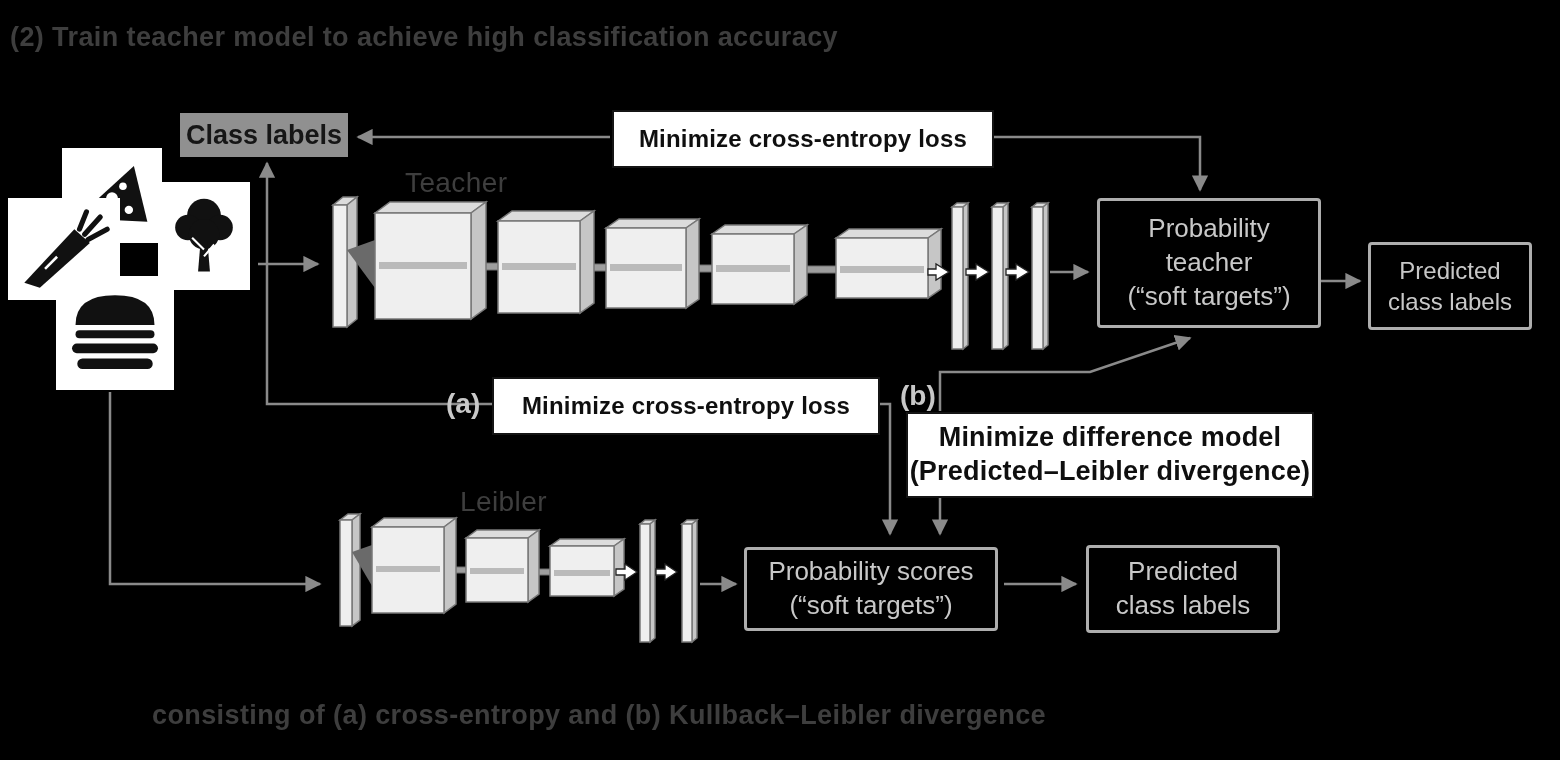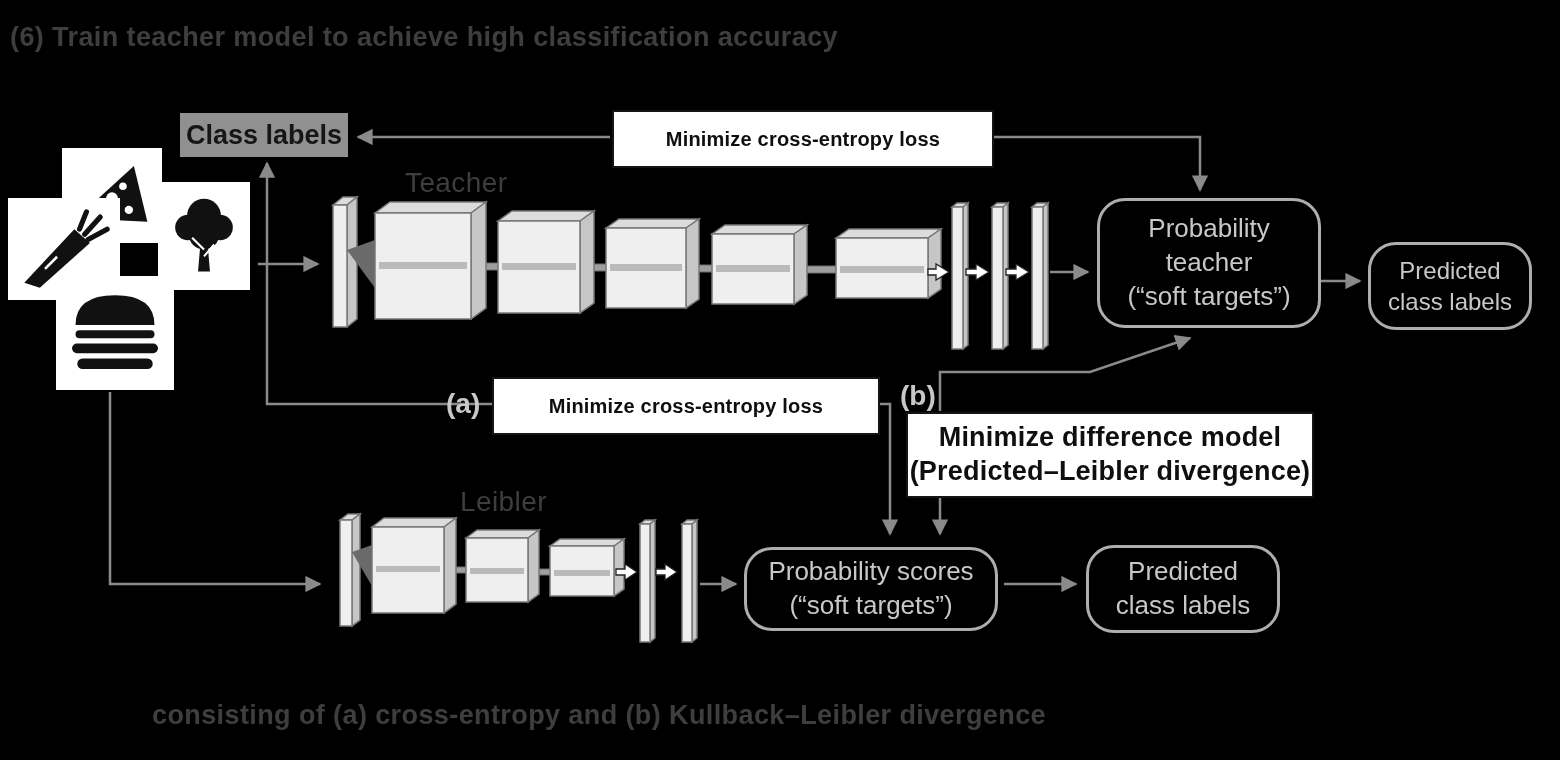--- a/index.html
+++ b/index.html
@@ -10,26 +10,26 @@
   .abs{position:absolute;}
   .caption{font-size:27px;font-weight:bold;color:#3e3e3e;letter-spacing:.4px;white-space:nowrap;}
   .net-label{font-size:28px;font-weight:normal;color:#3e3e3e;letter-spacing:.4px;}
   .card{position:absolute;background:#fff;display:flex;align-items:center;justify-content:center;}
   .class-labels{
     background:#909090;color:#161616;font-size:27px;font-weight:bold;
     display:flex;align-items:center;justify-content:center;z-index:4;
   }
   .loss-box{
     background:#ffffff;border:2px solid #141414;color:#0f0f0f;
-    font-size:20px;font-weight:bold;letter-spacing:.2px;
+    font-size:24px;font-weight:bold;letter-spacing:.2px;
     display:flex;flex-direction:column;align-items:center;justify-content:center;
     text-align:center;z-index:4;line-height:1.25;
   }
   .round-box{
-    border:3px solid #aeaeae;border-radius:28px;color:#c8c8c8;
+    border:3px solid #aeaeae;border-radius:4px;color:#c8c8c8;
     display:flex;flex-direction:column;align-items:center;justify-content:center;
     text-align:center;z-index:4;line-height:1.3;background:#000;
   }
   .ab{font-size:28px;font-weight:bold;color:#c8c8c8;z-index:5;}
   .overlay{position:absolute;left:0;top:0;z-index:2;}
   .zcards{z-index:1;}
 </style>
 </head>
 <body>
 
@@ -183,21 +183,21 @@
         <path d="M692,524 L697,520 L697,638 L692,642 Z" fill="#c6c6c6"></path>
         <rect x="682" y="524" width="10" height="118" fill="#efefef"></rect>
       </g>
       <g fill="#fff" stroke="#222" stroke-width="1.3">
         <polygon points="616,569 625,569 625,564 637,572 625,580 625,575 616,575"></polygon>
         <polygon points="656,569 665,569 665,564 677,572 665,580 665,575 656,575"></polygon>
       </g>
     </g>
   </svg>
 
-  <div class="abs caption" style="left:10px;top:22px;">(6) Train teacher model to achieve high classification accuracy</div>
+  <div class="abs caption" style="left:10px;top:22px;">(2) Train teacher model to achieve high classification accuracy</div>
   <div class="abs caption" style="left:152px;top:700px;">consisting of (a) cross-entropy and (b) Kullback–Leibler divergence</div>
 
   <div class="abs class-labels" style="left:180px;top:113px;width:168px;height:44px;">Class labels</div>
   <div class="abs net-label" style="left:405px;top:167px;">Teacher</div>
   <div class="abs net-label" style="left:460px;top:486px;">Leibler</div>
 
   <div class="abs loss-box" style="left:612px;top:110px;width:378px;height:54px;">Minimize cross-entropy loss</div>
   <div class="abs loss-box" style="left:492px;top:377px;width:384px;height:54px;">Minimize cross-entropy loss</div>
   <div class="abs loss-box" style="left:906px;top:412px;width:404px;height:82px;font-size:27px;">
     <div>Minimize difference model</div>

